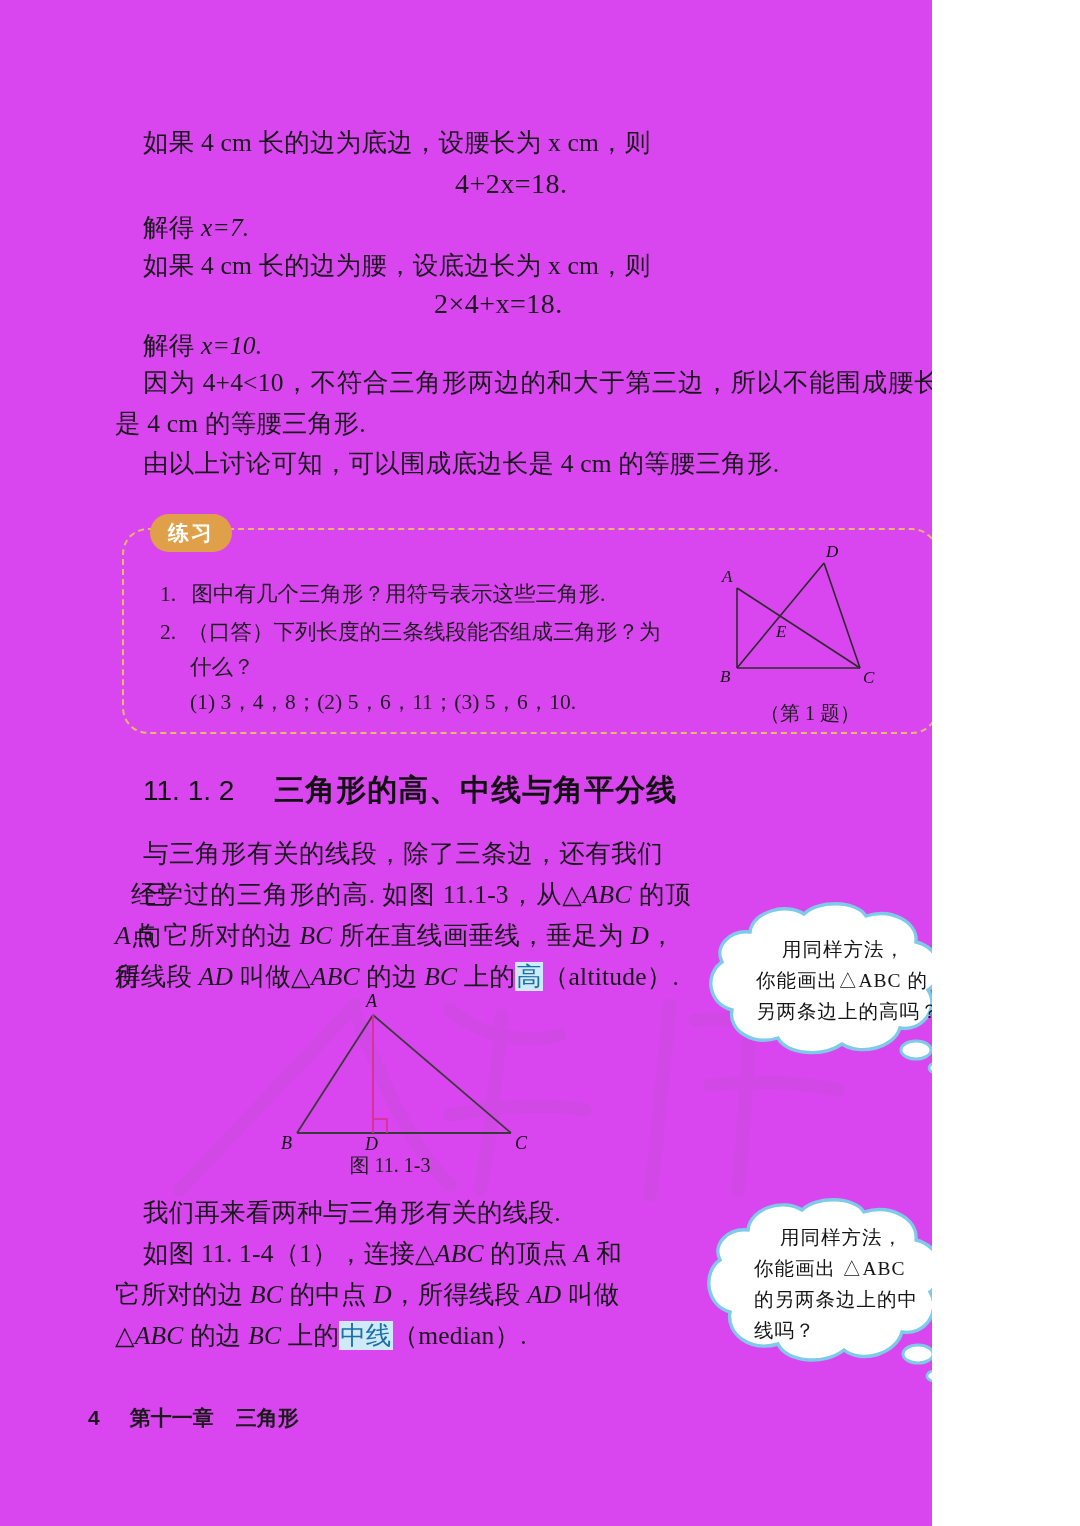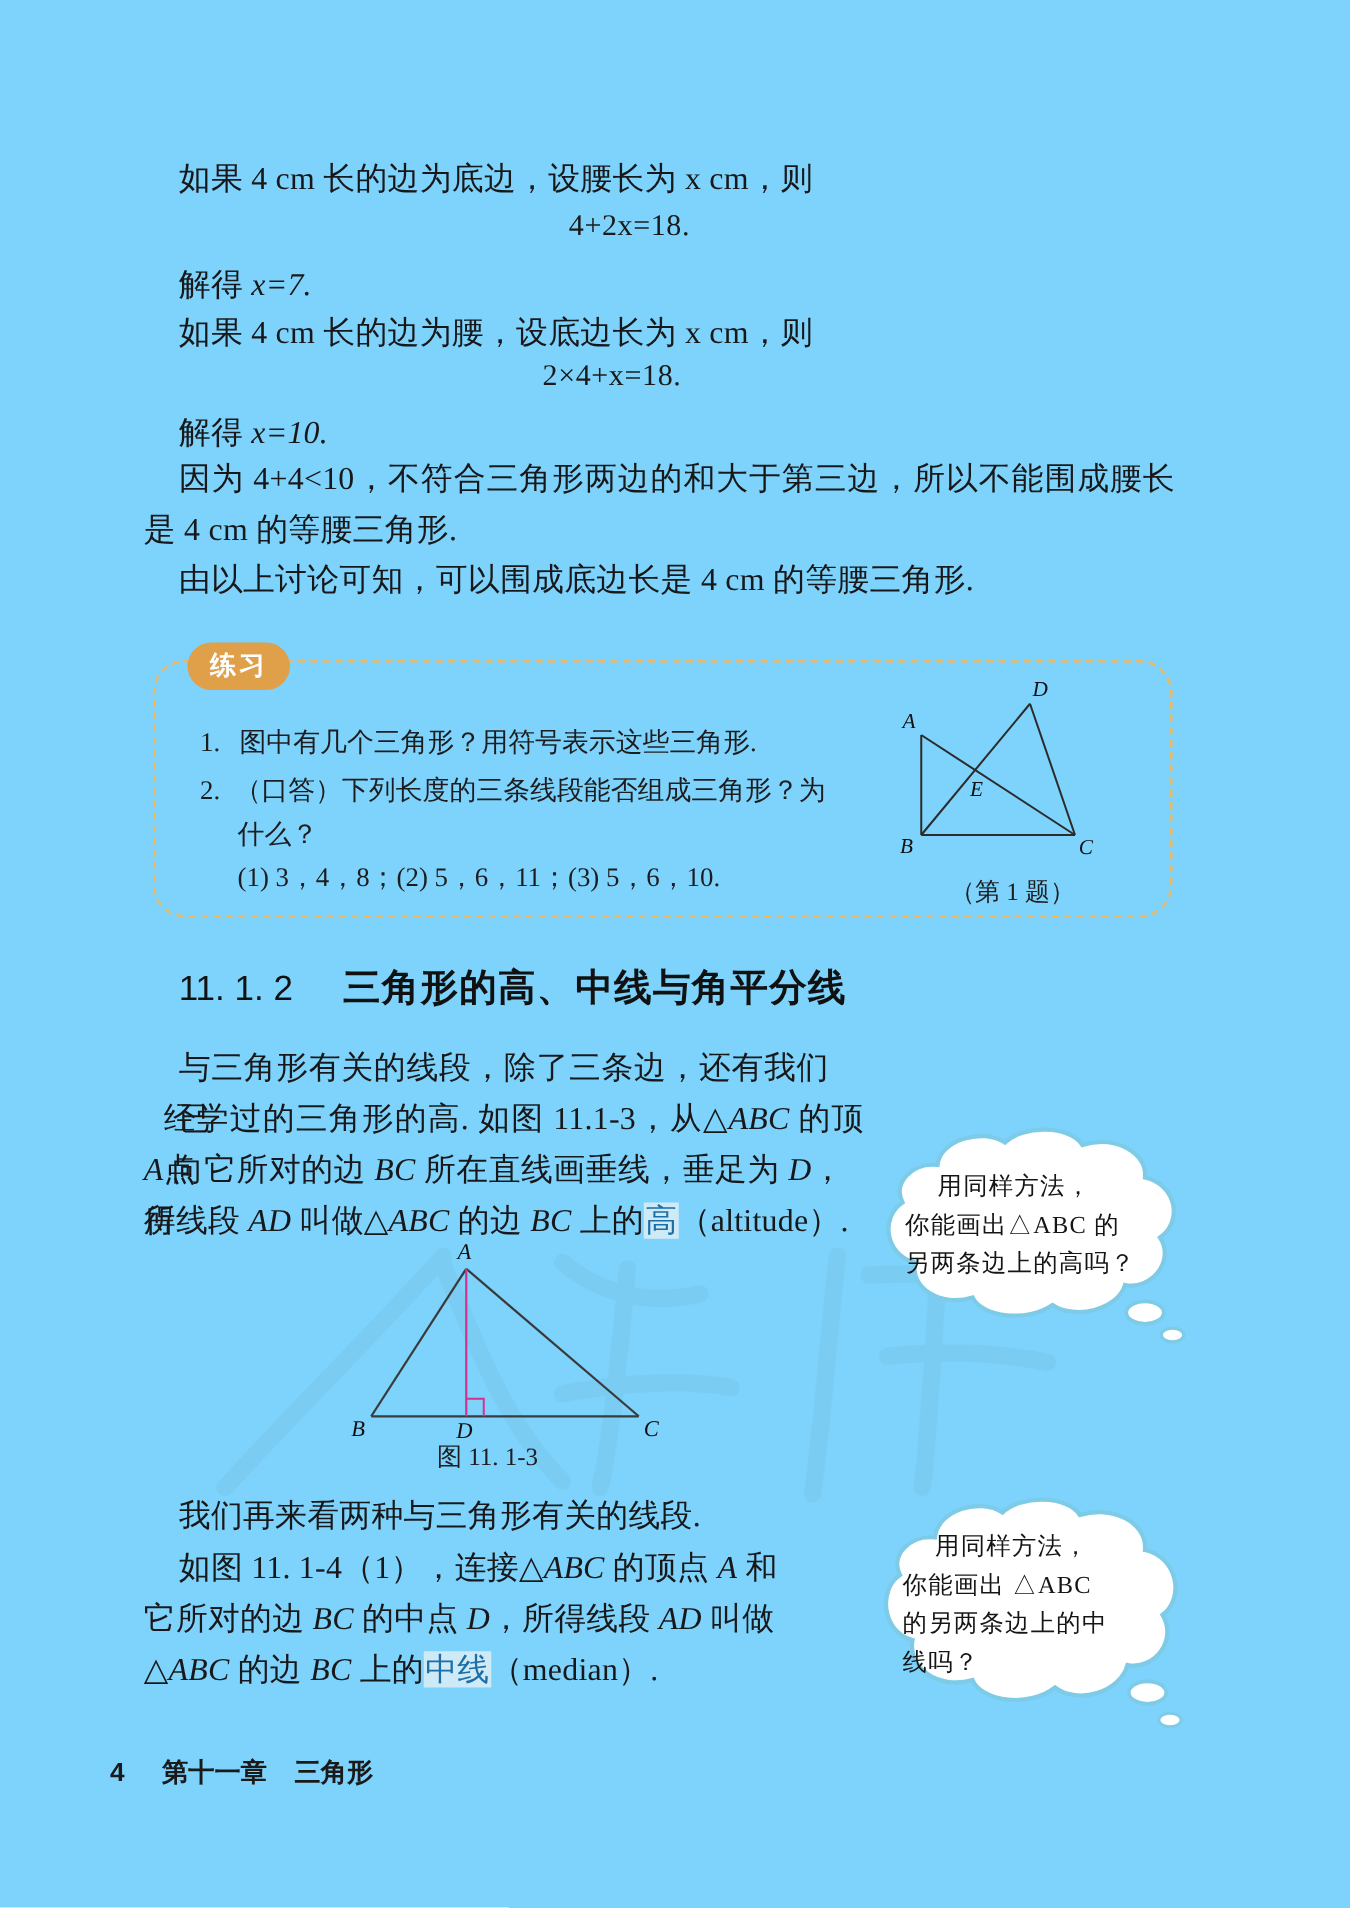--- a/index.html
+++ b/index.html
@@ -6,24 +6,24 @@
     margin: 0;
     padding: 0;
     background: #ffffff;
   }
   body {
     font-family: "Liberation Serif", "DejaVu Serif", serif;
     color: #1a1a1a;
   }
   #page {
     position: relative;
-    width: 1080px;
+    width: 932px;
     height: 1526px;
     overflow: hidden;
-    background: #7dd3fc;
+    background: #d946ef;
   }
 
   
   .watermark {
     position: absolute;
     left: 150px;
     top: 975px;
     width: 700px;
     height: 230px;
     opacity: 0.055;
@@ -36,21 +36,21 @@
     position: absolute;
     font-size: 25.5px;
     line-height: 41px;
     letter-spacing: 0.2px;
     color: #18181a;
     text-align: justify;
   }
   .ital { font-style: italic; font-family: "Liberation Serif", serif; }
   .mathline {
     position: absolute;
-    font-size: 24px;
+    font-size: 28px;
     letter-spacing: 0.5px;
   }
   .hl {
     background: #cfeaf7;
     color: #1a6fa8;
     padding: 0 1px;
   }
 
   
   #exercise-box {
@@ -123,20 +123,21 @@
     position: absolute;
   }
   .bubble-text {
     position: absolute;
     font-size: 19.5px;
     line-height: 31px;
     color: #151515;
     text-align: left;
     font-family: "Liberation Serif", serif;
     letter-spacing: 1px;
+    margin-left: 32px;
   }
 
   
   #footer {
     position: absolute;
     left: 88px;
     top: 1404px;
     font-family: "Liberation Sans", sans-serif;
     font-size: 21px;
     font-weight: bold;

